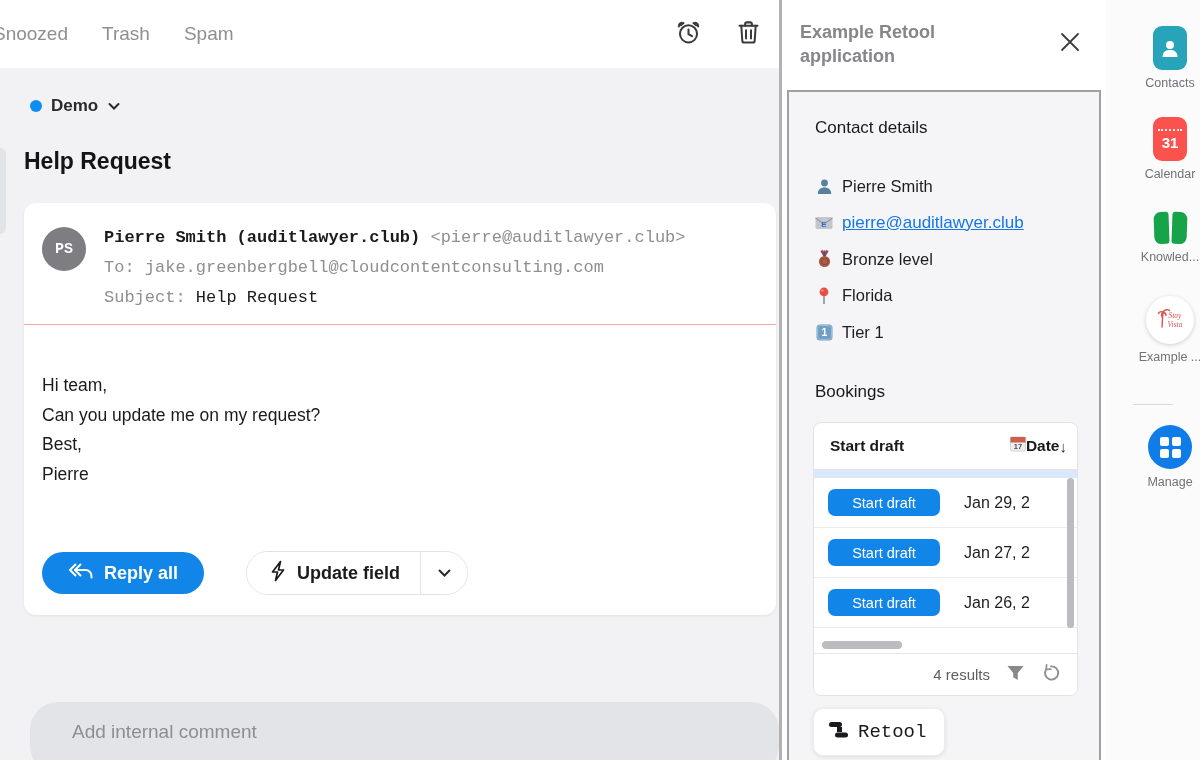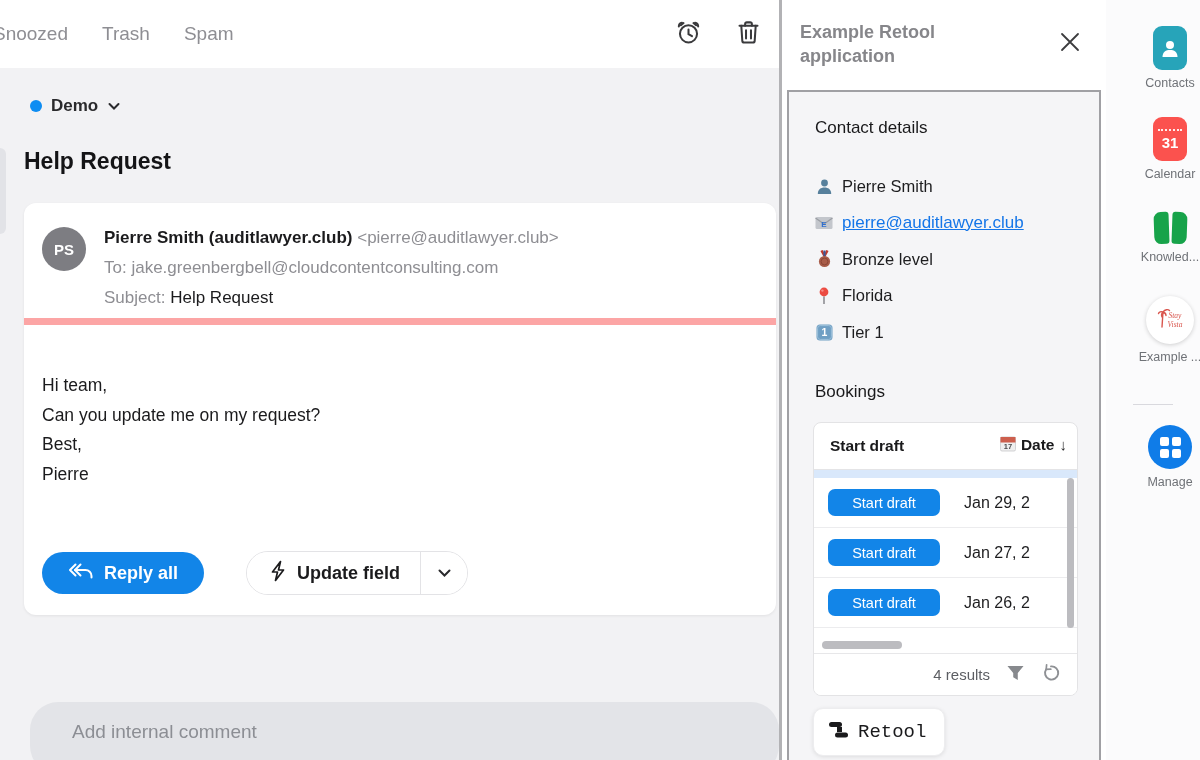--- a/index.html
+++ b/index.html
@@ -17,21 +17,21 @@
 
   .stack-edge { position:absolute; left:-6px; top:148px; width:12px; height:86px; background:#e2e3e7; border-radius:8px; }
 
   .thread-label { position:absolute; left:30px; top:96px; display:flex; align-items:center; gap:9px; cursor:pointer; }
   .dot { width:12px; height:12px; border-radius:50%; background:#0e8df2; }
   .thread-label-text { font-size:17px; font-weight:700; color:#2a2a2c; }
 
   .page-title { position:absolute; left:24px; top:148px; font-size:23px; font-weight:700; color:#141416; }
 
   .email-card { position:absolute; left:24px; top:203px; width:752px; height:412px; background:#fff; border-radius:12px; box-shadow:0 1px 3px rgba(0,0,0,.07); }
-  .email-header { position:relative; height:122px; border-bottom:7px solid #fca5a5; }
+  .email-header { position:relative; height:122px; border-bottom:1px solid #fca5a5;font-family:Liberation Mono, monospace; }
   .avatar { position:absolute; left:18px; top:24px; width:44px; height:44px; border-radius:50%; background:#7d7d82; color:#fff; font-size:15px; font-weight:700; display:flex; align-items:center; justify-content:center; }
   .hdr-lines { position:absolute; left:80px; top:20px; }
   .hdr-line { font-size:17px; line-height:30px; color:#8e8e93; white-space:nowrap; }
   .from-name { font-weight:700; color:#1b1b1d; }
   .subj-val { color:#1b1b1d; }
   .email-body { padding:46px 18px 0 18px; }
   .body-line { font-size:17.5px; line-height:29.5px; color:#1b1b1d; }
   .actions { position:absolute; left:18px; top:348px; display:flex; align-items:center; gap:16px; }
   .btn-blue { display:flex; align-items:center; gap:10px; height:42px; padding:0 26px; border:none; border-radius:21px; background:#1285e8; color:#fff; font-family:inherit; font-size:18px; font-weight:600; cursor:pointer; }
   .btn-split { display:flex; align-items:stretch; height:44px; background:#fff; border:1px solid #e3e3e6; border-radius:22px; overflow:hidden; margin-left:26px; }
@@ -57,21 +57,21 @@
   .contact-row { display:flex; align-items:center; gap:9px; height:36.5px; }
   .contact-row .ficon { width:18px; display:flex; justify-content:center; }
   .ftext { font-size:16.5px; color:#1d1d1f; }
   .flink { font-size:17px; color:#1576e8; text-decoration:underline; cursor:pointer; }
 
   .bookings-heading { position:absolute; left:26px; top:290px; }
 
   .table-card { position:absolute; left:24px; top:330px; width:265px; height:274px; background:#fff; border:1px solid #e3e3e5; border-radius:8px; overflow:hidden; }
   .t-header { height:46px; display:flex; align-items:center; padding:0 10px 0 16px; }
   .t-h1 { font-size:15.5px; font-weight:700; color:#19191b; flex:1; cursor:pointer; }
-  .t-h2 { display:flex; gap:5px; font-size:15.5px; font-weight:700; color:#19191b; white-space:nowrap; cursor:pointer; }
+  .t-h2 { display:flex; align-items:center; font-size:15.5px; font-weight:700; color:#19191b; white-space:nowrap; cursor:pointer; }
   .sort-arrow { font-weight:700; font-size:15px; color:#2a2a2c; }
   .row-peek { height:9px; background:#d9e8fb; border-top:1px solid #e4e4e6; }
   .t-row { height:50px; display:flex; align-items:center; padding-left:14px; border-bottom:1px solid #ececee; }
   .start-draft-btn { width:112px; height:27px; border:none; border-radius:7px; background:#1285e8; color:#fff; font-family:inherit; font-size:14.5px; font-weight:500; cursor:pointer; }
   .t-date { margin-left:24px; font-size:16px; font-weight:500; color:#1d1d1f; white-space:nowrap; overflow:hidden; width:104px; }
   .t-scroll-v { position:absolute; right:3px; top:55px; width:7px; height:150px; background:#bcbcc0; border-radius:4px; cursor:pointer; }
   .t-scroll-h { position:absolute; left:8px; top:218px; width:80px; height:8px; background:#bcbcc0; border-radius:4px; cursor:pointer; }
   .t-footer { position:absolute; left:0; right:0; bottom:0; height:42px; border-top:1px solid #e7e7e9; display:flex; align-items:center; justify-content:flex-end; gap:16px; padding-right:16px; background:#fff; }
   .t-results { font-size:15px; color:#5c5e63; }
 

